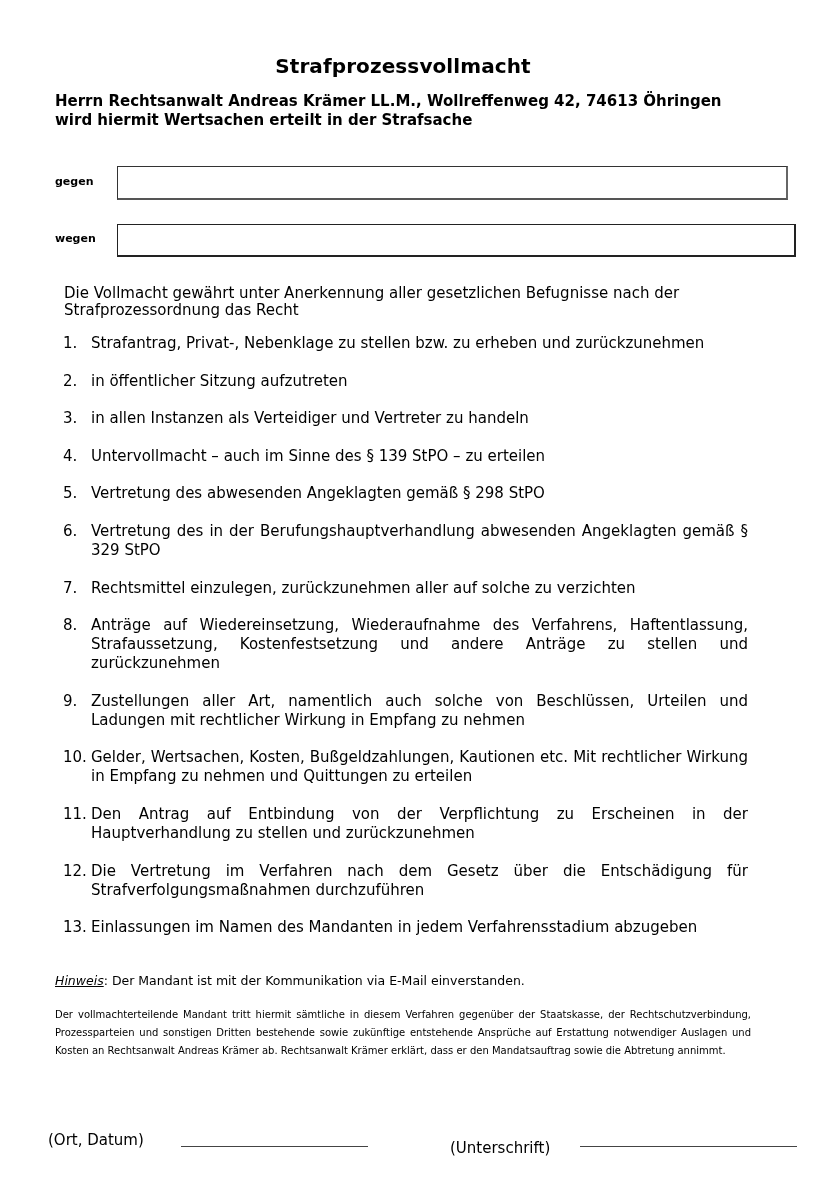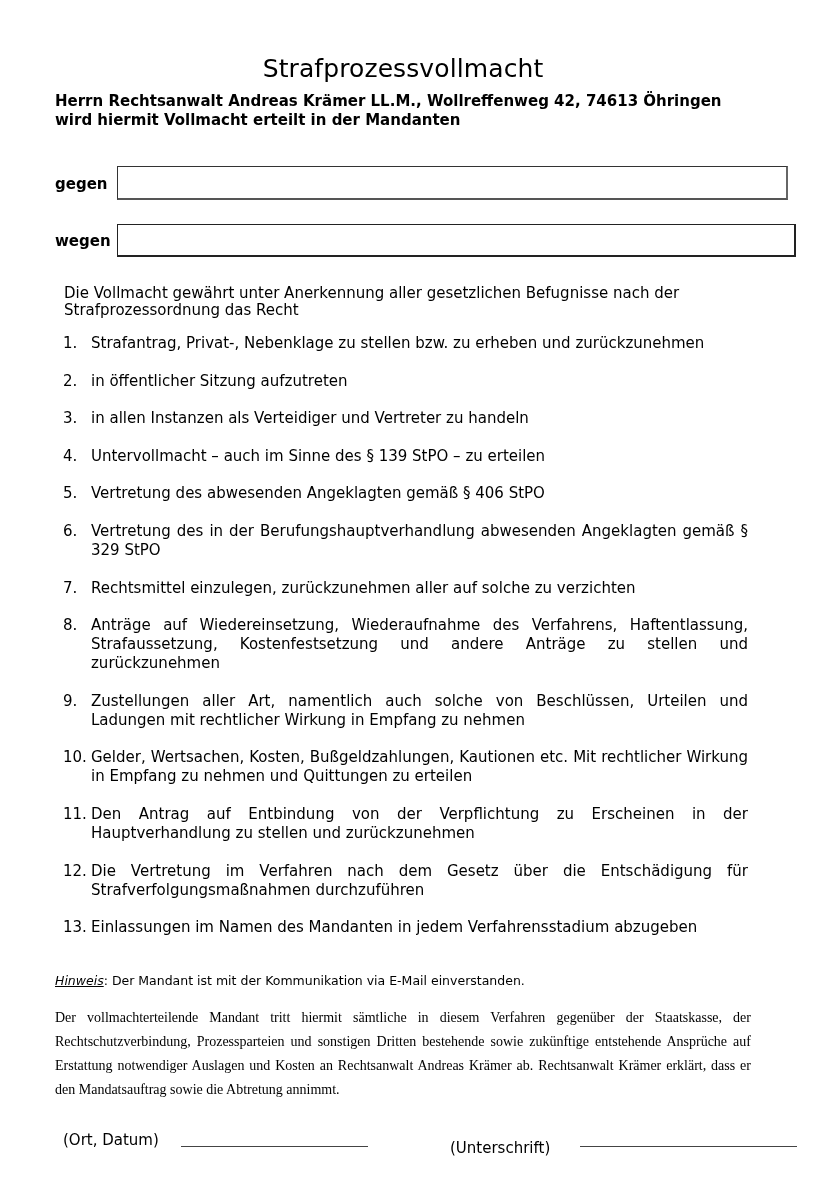--- a/index.html
+++ b/index.html
@@ -2,29 +2,29 @@
 <html><head>
   <meta charset="utf-8">
   <style>
     html, body { margin: 0; padding: 0; background: #ffffff; }
     body {
       width: 833px; height: 1203px; position: relative; overflow: hidden;
       font-family: "DejaVu Sans", sans-serif; color: #000;
     }
     .title {
       position: absolute; top: 54px; left: 0; width: 806px; text-align: center;
-      font-weight: normal; font-size: 25px; letter-spacing: 0.1px;
+      font-weight: bold; font-size: 20px; letter-spacing: 0.1px;
     }
     .intro {
       position: absolute; top: 92px; left: 55px; width: 760px;
       font-weight: bold; font-size: 15px; line-height: 19px;
     }
     .field-row { position: absolute; left: 55px; }
     .field-label {
-      position: absolute; left: 0; font-weight: bold; font-size: 15px;
+      position: absolute; left: 0; font-weight: bold; font-size: 11px;
     }
     .field-box {
       position: absolute; left: 62px; background: #fff; box-sizing: border-box;
       border: 1px solid #333; border-right: 2px solid #666; border-bottom: 2px solid #555;
       font-family: "DejaVu Sans", sans-serif; font-size: 14px; padding: 0 6px; outline: none;
     }
     #row-gegen { top: 166px; }
     #row-gegen .field-label { top: 9px; }
     #row-gegen .field-box { top: 0; width: 671px; height: 34px; }
     #row-wegen { top: 224px; }
@@ -47,37 +47,37 @@
     .list li .num { position: absolute; left: 0; top: 0; }
     .list li .txt { display: block; }
 
     .hinweis {
       position: absolute; top: 973px; left: 55px; width: 700px;
       font-size: 12.5px; line-height: 15.5px;
     }
     .hinweis .hw-label { text-decoration: underline; font-style: italic; }
     .assignment {
       position: absolute; top: 1006px; left: 55px; width: 696px;
-      font-size: 14px; line-height: 24px; text-align: justify; font-family: Liberation Serif, serif;
+      font-size: 10px; line-height: 18px; text-align: justify;
     }
     .sig-label { position: absolute; top: 1131px; font-size: 15px; }
-    #sig-place-label { left: 63px; }
+    #sig-place-label { left: 48px; }
     #sig-sign-label { left: 450px; margin-top: 8px; }
     .sig-line { position: absolute; top: 1146px; height: 0; border-top: 1.5px solid #444; }
     #sig-place-line { left: 181px; width: 187px; }
     #sig-sign-line { left: 580px; width: 217px; }
   </style>
 </head>
 <body>
 
 <div class="title">Strafprozessvollmacht</div>
 
 <div class="intro">
   <div>Herrn Rechtsanwalt Andreas Krämer LL.M., Wollreffenweg 42, 74613 Öhringen</div>
-  <div>wird hiermit Vollmacht erteilt in der Mandanten</div>
+  <div>wird hiermit Wertsachen erteilt in der Strafsache</div>
 </div>
 
 <div class="field-row" id="row-gegen">
   <span class="field-label">gegen</span>
   <input class="field-box" type="text" value="" style="">
 </div>
 
 <div class="field-row" id="row-wegen">
   <span class="field-label">wegen</span>
   <input class="field-box" type="text" value="" style="">
@@ -97,21 +97,21 @@
     <li>
       <span class="num">3.</span>
       <span class="txt">in allen Instanzen als Verteidiger und Vertreter zu handeln</span>
     </li>
     <li>
       <span class="num">4.</span>
       <span class="txt">Untervollmacht – auch im Sinne des § 139 StPO – zu erteilen</span>
     </li>
     <li>
       <span class="num">5.</span>
-      <span class="txt">Vertretung des abwesenden Angeklagten gemäß § 406 StPO</span>
+      <span class="txt">Vertretung des abwesenden Angeklagten gemäß § 298 StPO</span>
     </li>
     <li>
       <span class="num">6.</span>
       <span class="txt">Vertretung des in der Berufungshauptverhandlung abwesenden Angeklagten gemäß § 329 StPO</span>
     </li>
     <li>
       <span class="num">7.</span>
       <span class="txt">Rechtsmittel einzulegen, zurückzunehmen aller auf solche zu verzichten</span>
     </li>
     <li>

